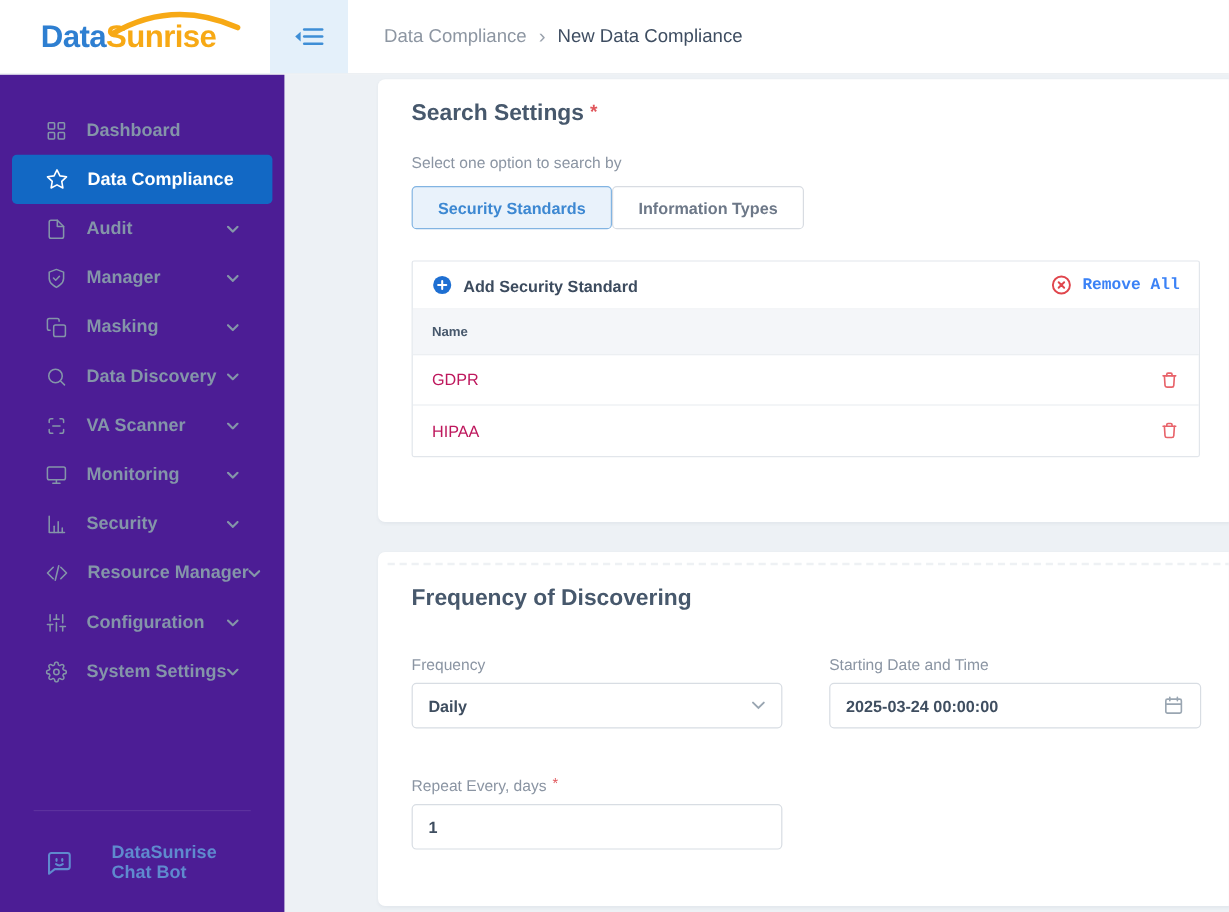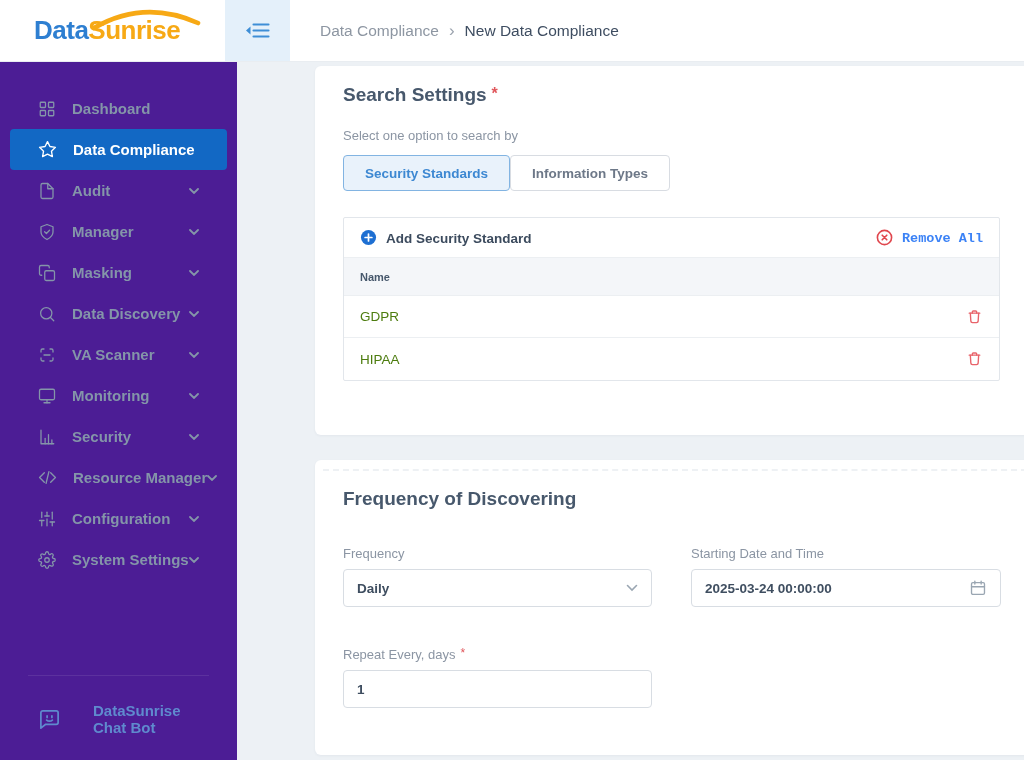--- a/index.html
+++ b/index.html
@@ -58,21 +58,21 @@
   .table { margin-top:26px; width:657px; border:1px solid #e2e6eb; border-radius:2px; }
   .table-toolbar { height:40px; display:flex; align-items:center; justify-content:space-between;
     padding:0 16px; border-bottom:1px solid #eceff2; }
   .tool-btn { display:flex; align-items:flex-end; gap:9px; background:none; border:none; cursor:pointer;
     font-family:"Liberation Sans", sans-serif; font-size:13.5px; font-weight:bold; }
   .add-btn { color:#3c4b5e; }
   .remove-btn { color:#3b82f6;font-family:Liberation Mono, monospace; }
   .table-head { height:38px; background:#f4f6f9; display:flex; align-items:center; padding:0 16px;
     font-size:11px; font-weight:bold; color:#47586c; border-bottom:1px solid #eceff2; }
   .table-row { height:42px; display:flex; align-items:center; justify-content:space-between;
-    padding:0 16px; font-size:13.5px; color:#4d7c0f; border-bottom:1px solid #eceff2; }
+    padding:0 16px; font-size:13.5px; color:#be185d; border-bottom:1px solid #eceff2; }
   .table-row:last-child { border-bottom:none; }
   .trash-btn { background:none; border:none; cursor:pointer; display:flex; align-items:center; }
 
   
   .freq-grid { display:grid; grid-template-columns:309px 310px; column-gap:38px; row-gap:24px; margin-top:36px;gap:39px; }
   .fgroup .field-label { display:block; margin-bottom:8px; }
   .control { height:38px; border:1px solid #d8dde3; border-radius:4px; background:#fff;
     display:flex; align-items:center; justify-content:space-between; padding:0 13px; cursor:pointer; }
   .control .val { font-size:13.5px; font-weight:bold; color:#3f4e60; }
   .control input { border:none; outline:none; font-family:"Liberation Sans", sans-serif;

